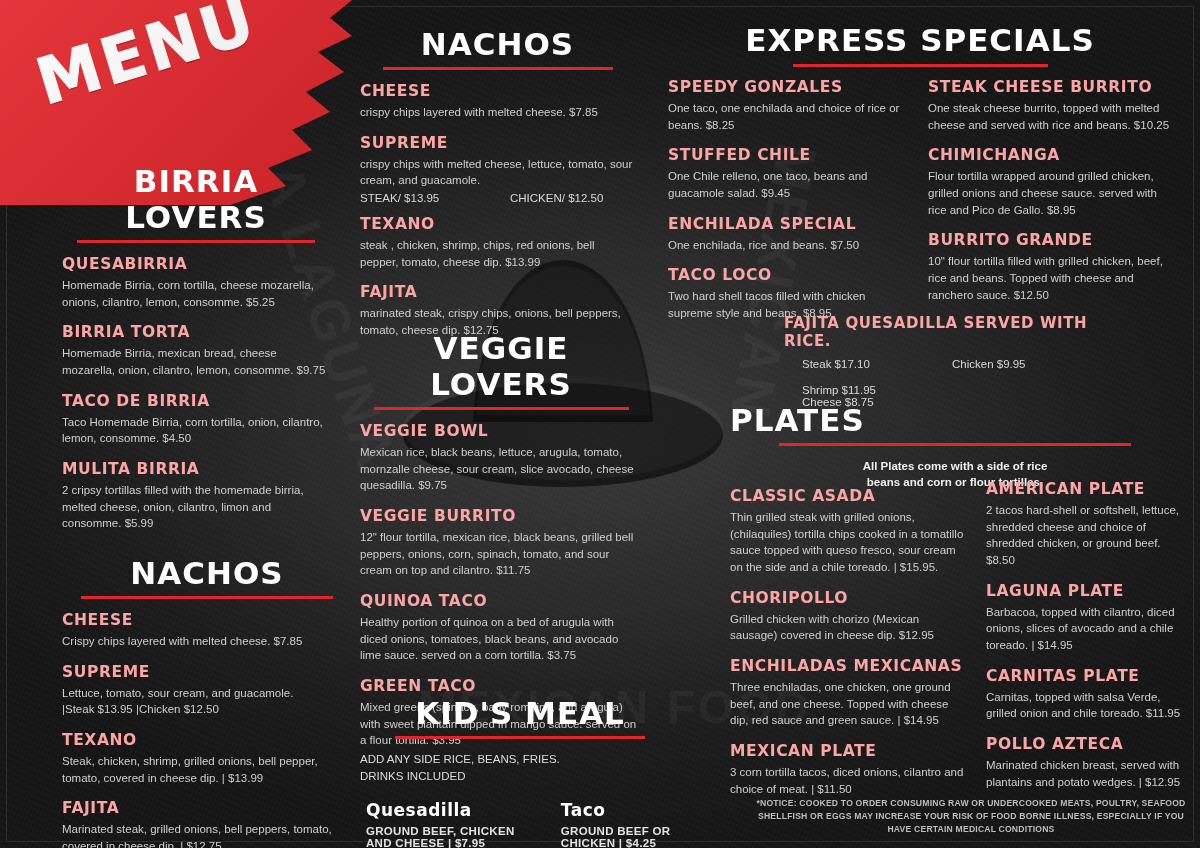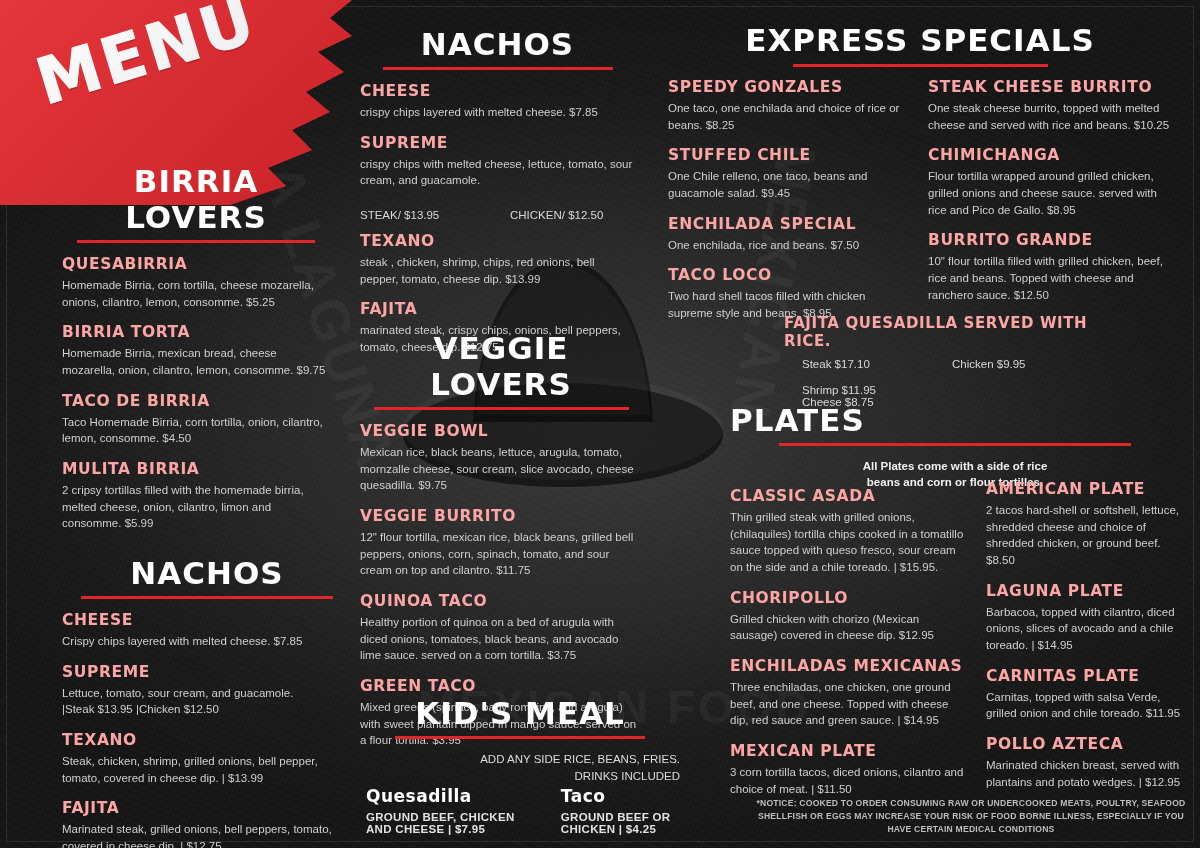--- a/index.html
+++ b/index.html
@@ -94,21 +94,21 @@
   .price-row { display: flex; font-size: 11.5px; color: #d8d8d8; margin-bottom: 8px; }
   .price-row .a { width: 150px; }
 
   
   .plates-note {
     text-align: center; font-size: 11.5px; font-weight: bold; color: #f0f0f0; line-height: 1.4;
     margin-bottom: 14px;
   }
 
   
-  .kids-sub { text-align: right; font-size: 11.5px; color: #dcdcdc; line-height: 1.5; }
+  .kids-sub { text-align: left; font-size: 11.5px; color: #dcdcdc; line-height: 1.5; margin-bottom: 14px; }
   .kids-grid { display: flex; gap: 40px; padding-left: 6px; }
   .kids-title { font-family:"DejaVu Sans", sans-serif; font-weight: bold; font-size: 17px; color:#fff; letter-spacing:0.5px; margin-bottom: 5px; }
   .kids-line { font-size: 11.5px; font-weight: bold; color:#e2e2e2; letter-spacing:0.3px; }
 
   .notice {
     position: absolute; right: 14px; bottom: 12px; width: 430px;
     text-align: center; font-size: 8.6px; color: #bdbdbd; line-height: 1.5;
     letter-spacing: 0.2px; font-weight: bold;
   }
 </style>
@@ -185,21 +185,21 @@
 <div class="col" style="left:360px; top:26px; width:275px;">
   <div class="sec-title title-xl">NACHOS</div>
   <div class="rule" style="width:230px;"></div>
   <div style="margin-top:6px;">
     <div>
       <div class="item-name">Cheese</div>
       <div class="item-desc">crispy chips layered with melted cheese. $7.85</div>
     </div>
     <div>
       <div class="item-name">Supreme</div>
-      <div class="item-desc" style="margin-bottom:20px;">crispy chips with melted cheese, lettuce, tomato, sour cream, and guacamole.</div>
+      <div class="item-desc" style="margin-bottom:3px;">crispy chips with melted cheese, lettuce, tomato, sour cream, and guacamole.</div>
       <div class="price-row" style="margin-bottom:11px;">
         <span class="a">STEAK/ $13.95</span>
         <span>CHICKEN/ $12.50</span>
       </div>
     </div>
     <div>
       <div class="item-name">Texano</div>
       <div class="item-desc">steak , chicken, shrimp, chips, red onions, bell pepper, tomato, cheese dip. $13.99</div>
     </div>
     <div>

